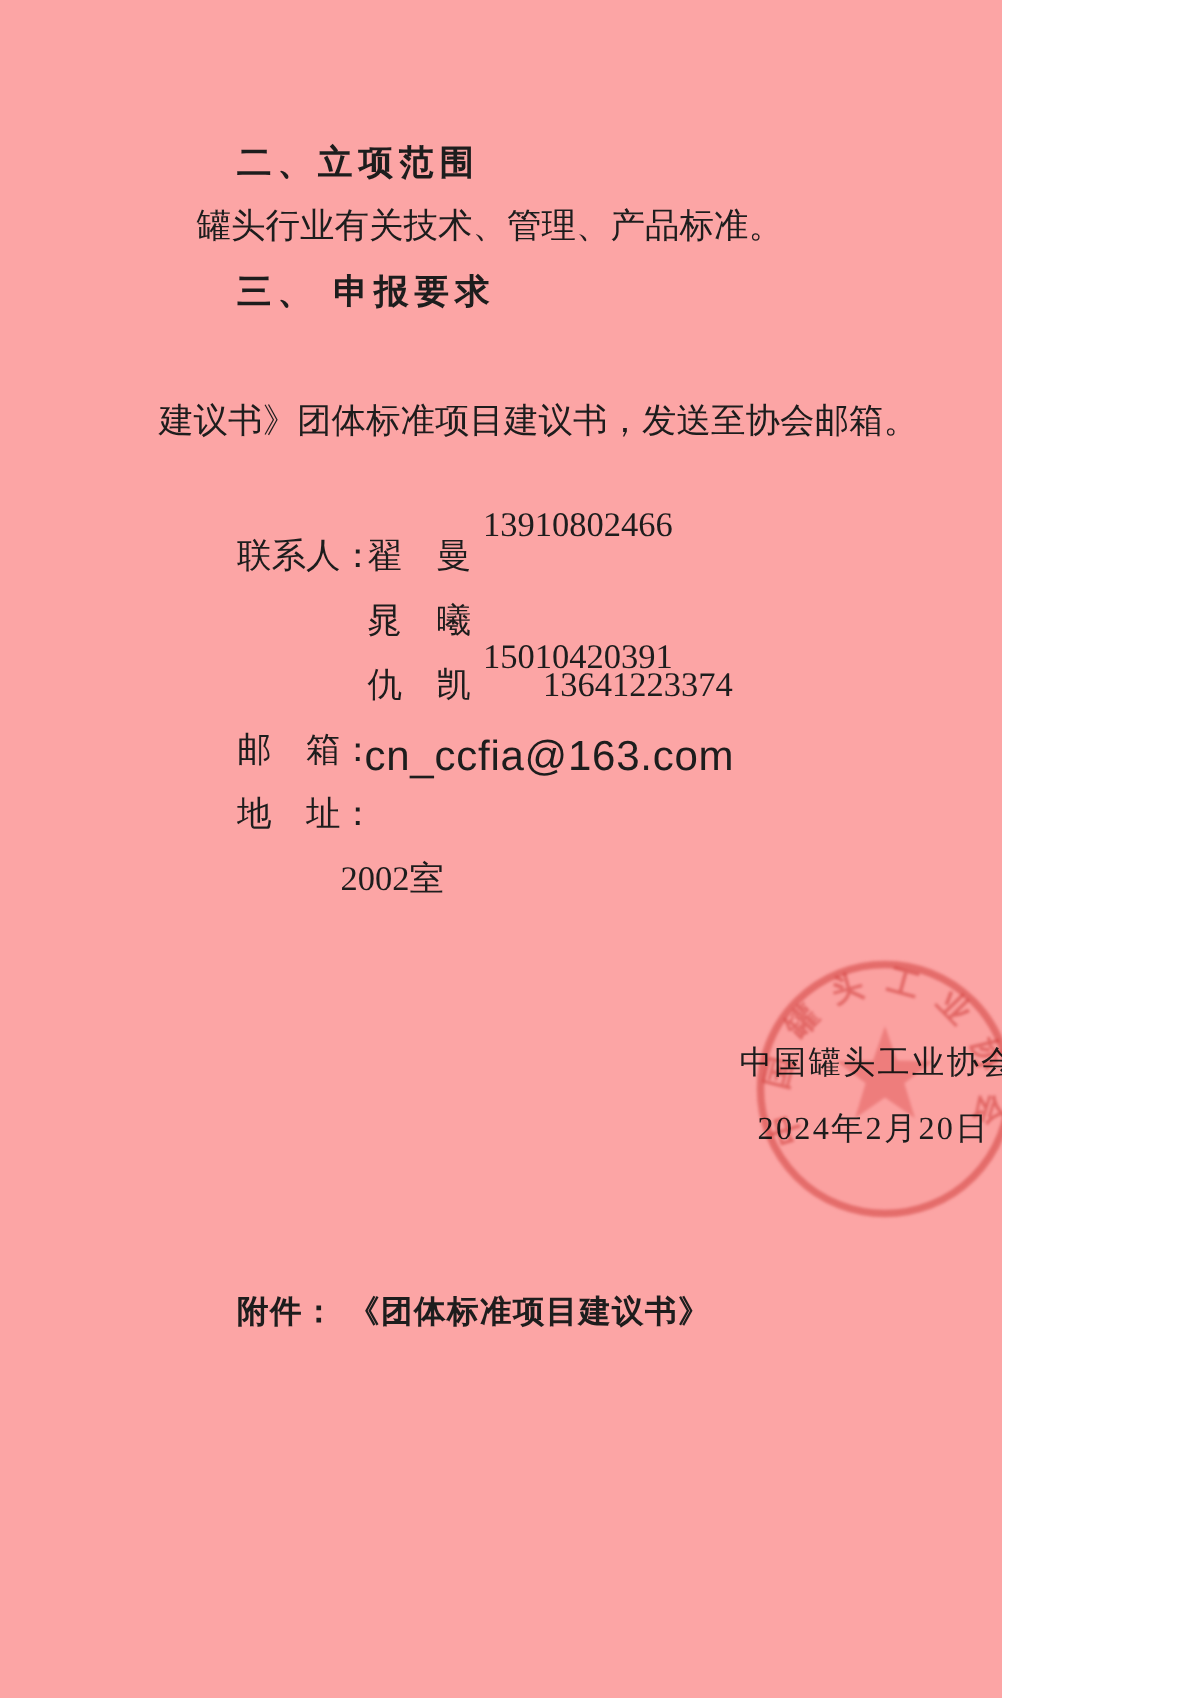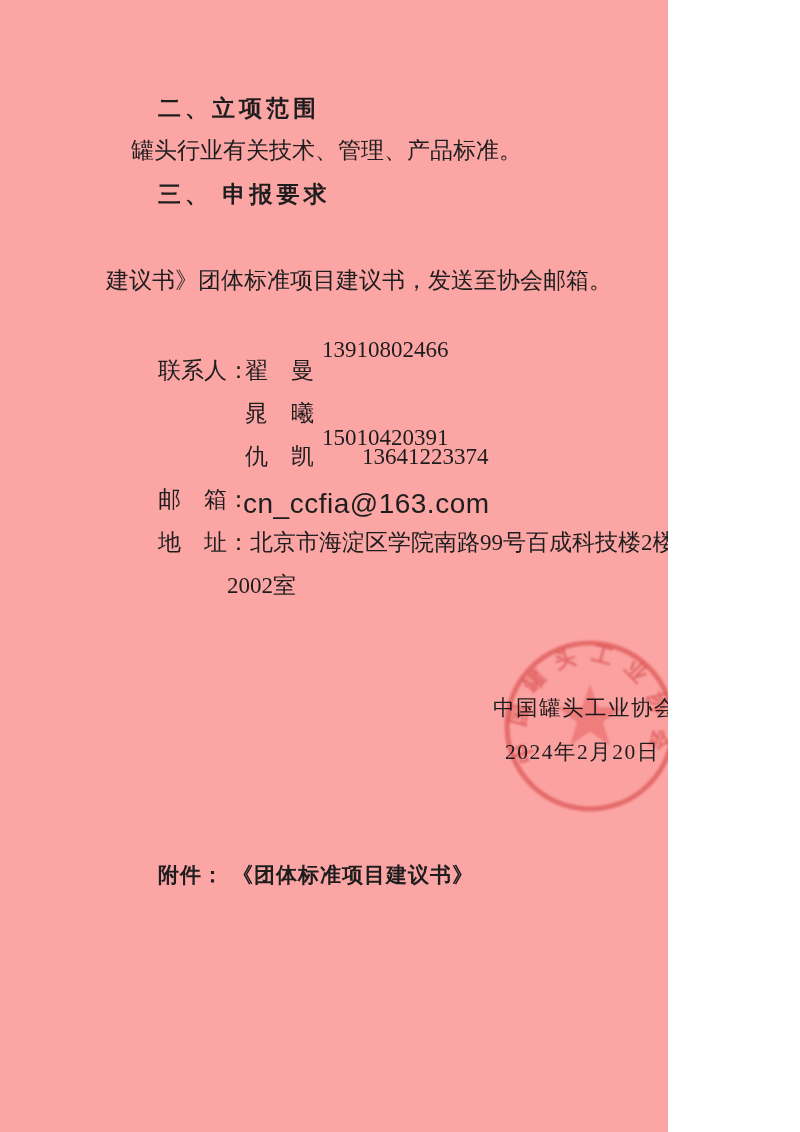--- a/index.html
+++ b/index.html
@@ -68,21 +68,20 @@
   <div class="line serif" style="left:245px; top:400px;">晁　曦</div>
   <div class="line serif" style="left:322px; top:400px;margin-top:24px;">15010420391</div>
 
   <div class="line serif" style="left:245px; top:443px;">仇　凯</div>
   <div class="line serif" style="left:322px; top:443px;margin-left:40px;">13641223374</div>
 
   <div class="line serif" style="left:158px; top:486px;">邮　箱：</div>
   <div class="line email" style="left:243px; top:487px;">cn_ccfia@163.com</div>
 
   <div class="line serif" style="left:158px; top:529px;">地　址：</div>
-  <div class="line serif" style="left:250px; top:529px;">北京市海淀区学院南路99号百成科技楼2楼</div>
   <div class="line serif" style="left:227px; top:572px;">2002室</div>
 
   <div class="line sig" style="left:493px; top:696px;">中国罐头工业协会</div>
   <div class="line sig" style="left:505px; top:740px;">2024年2月20日</div>
 
   <svg class="seal-svg" width="200" height="216" viewBox="490 618 200 216">
     <defs>
       <filter id="inkSoft" x="-10%" y="-10%" width="120%" height="120%">
         <feGaussianBlur stdDeviation="0.9"></feGaussianBlur>
       </filter>

